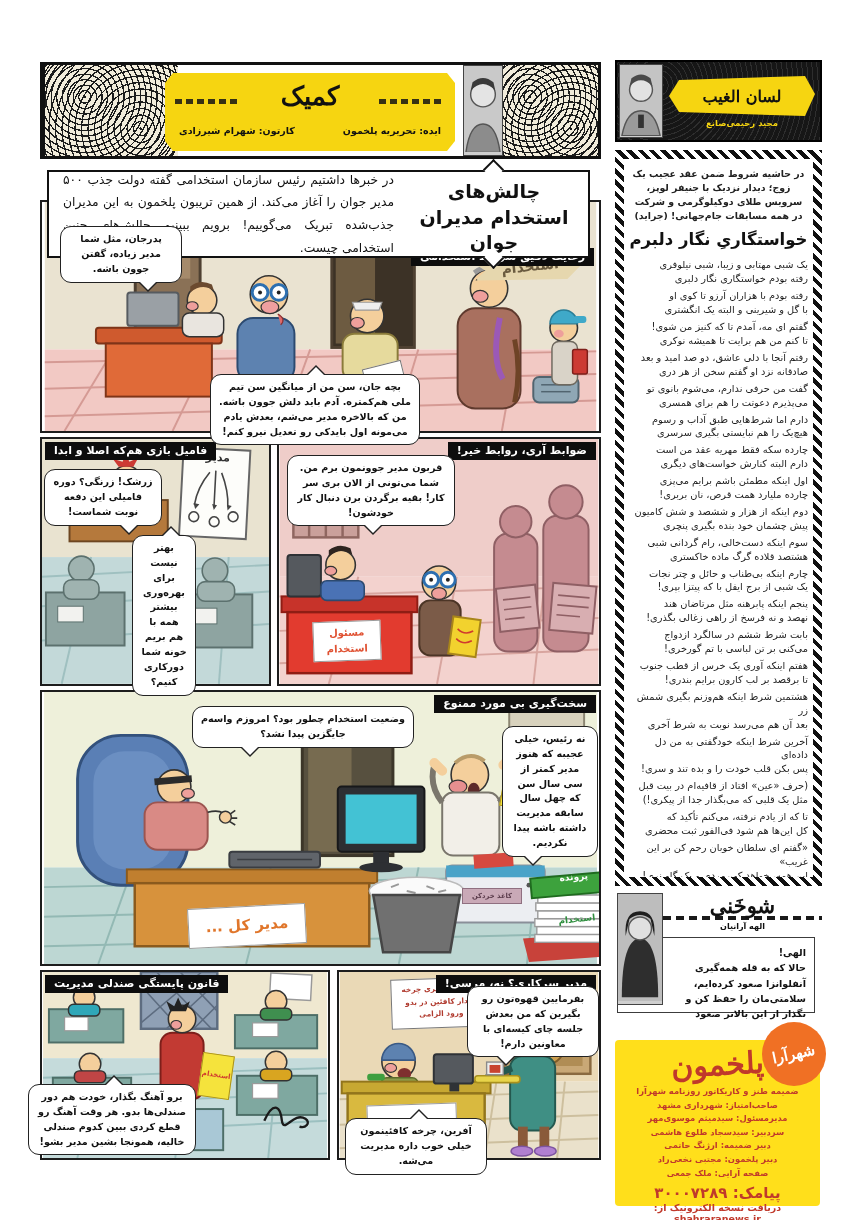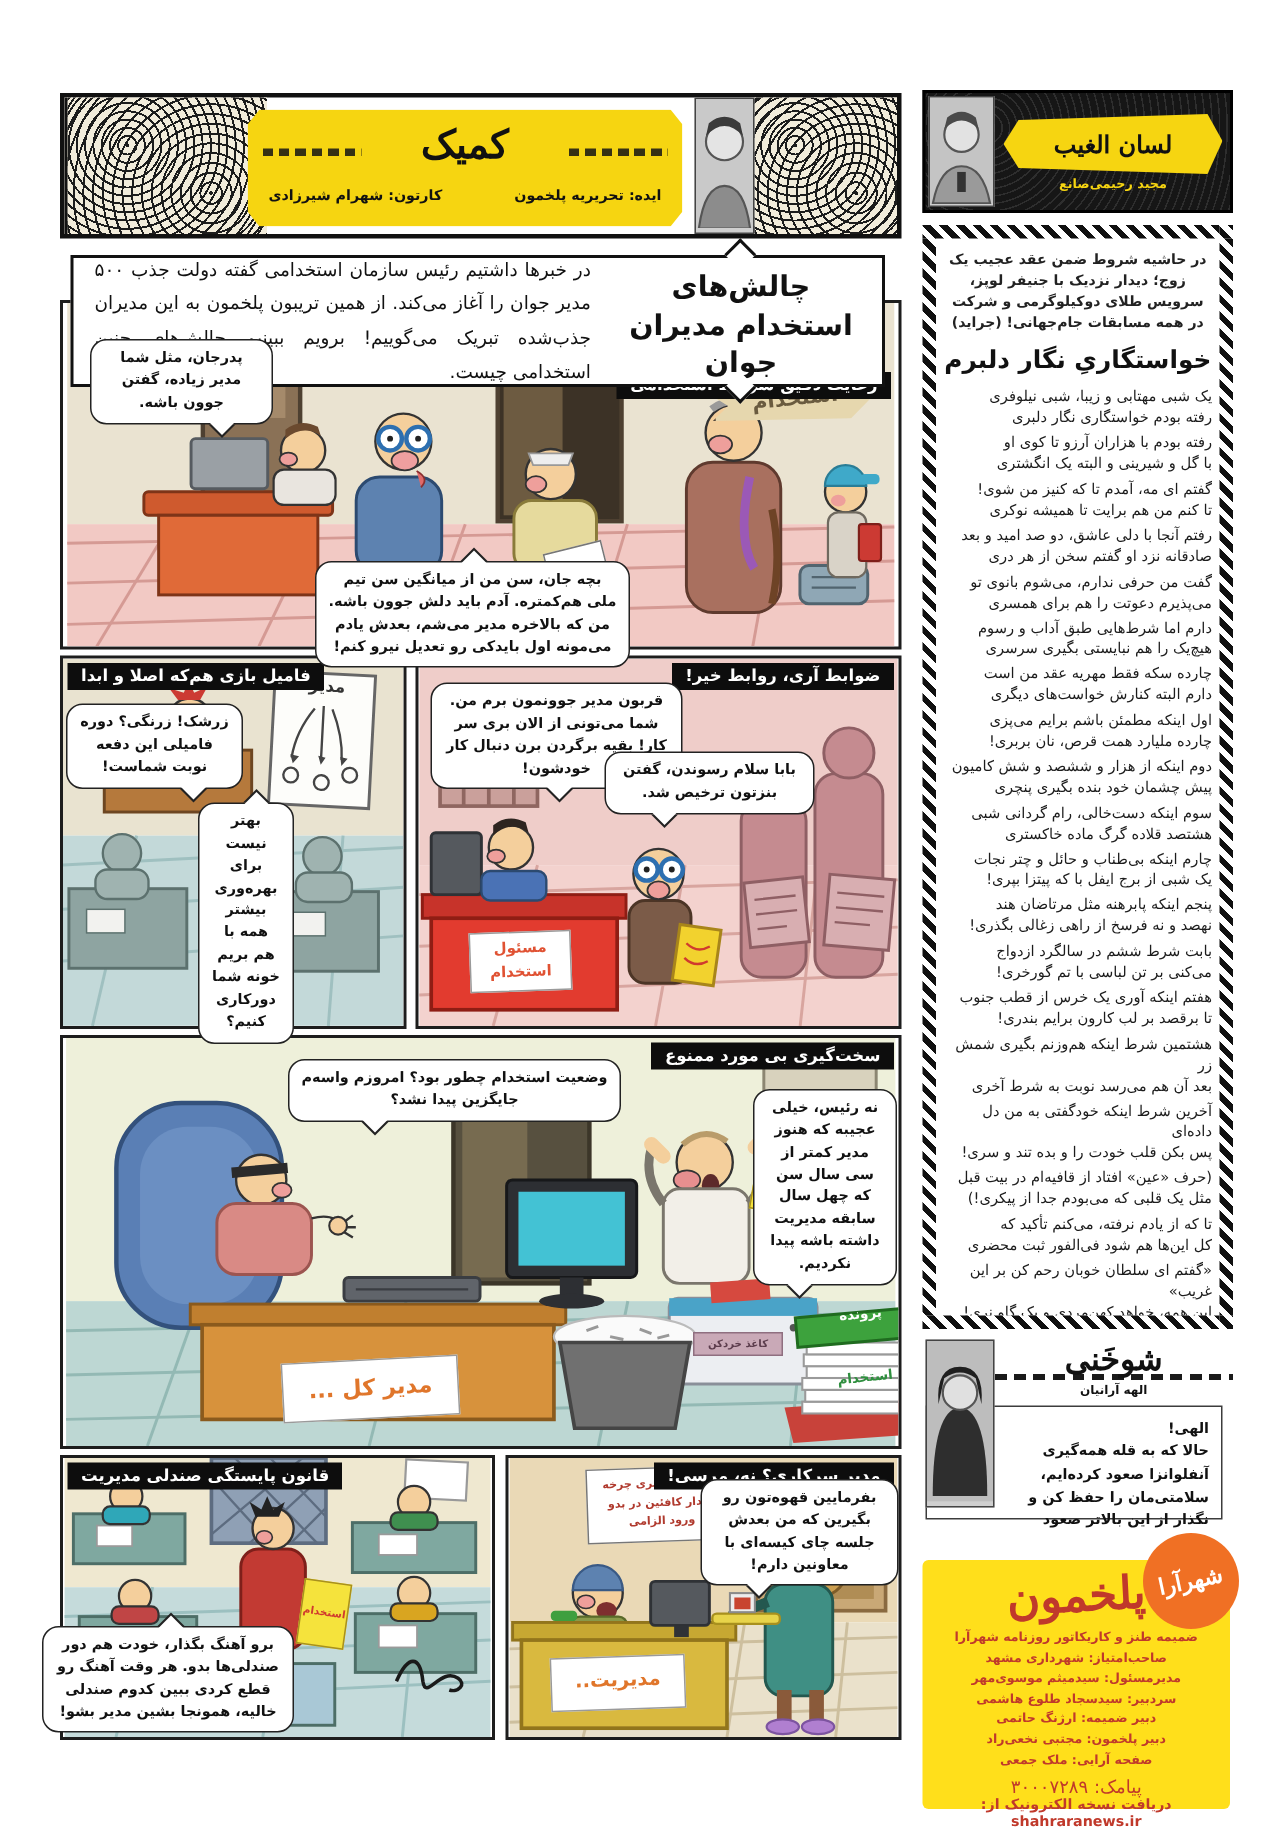--- a/index.html
+++ b/index.html
@@ -98,21 +98,21 @@
     background:#fff;padding:7px 8px 6px 50px;font-size:9.6px;font-weight:bold;line-height:1.6;z-index:1}
   .photo-author{left:617px;top:893px;width:46px;height:112px;z-index:2}
 
   
   .pal-box{position:absolute;left:615px;top:1040px;width:205px;height:166px;background:#ffdf1b;
     border-radius:4px;padding-top:8px;text-align:center}
   .pal-logo{font-size:30px;font-weight:bold;color:#c0392b;transform:rotate(-3deg);
     font-family:"DejaVu Serif","Liberation Serif",serif;line-height:1.1}
   .pal-lines{margin-top:4px}
   .pal-lines div{font-size:8.4px;font-weight:bold;color:#c0392b;line-height:1.62}
-  .pal-sms{font-size:12px;font-weight:normal;color:#c0392b;margin-top:4px}
+  .pal-sms{font-size:15px;font-weight:bold;color:#c0392b;margin-top:4px}
   .pal-web{font-size:9.5px;font-weight:bold;color:#c0392b}
   .brand-circle{position:absolute;left:762px;top:1022px;width:64px;height:64px;border-radius:50%;
     background:#f07024;display:flex;align-items:center;justify-content:center;z-index:3}
   .brand-circle span{color:#fff;font-weight:bold;font-size:15px;transform:rotate(-12deg);
     font-family:"DejaVu Serif","Liberation Serif",serif}
 </style>
 </head>
 <body>
 
 <div class="page">
@@ -346,21 +346,20 @@
               <rect x="174" y="182" width="28" height="38" fill="#f2d22e" stroke="#a8851a" stroke-width="2"></rect>
             <path d="M180 194 q8 6 16 0 M180 204 q8 6 16 0" fill="none" stroke="#d03a2e" stroke-width="1.6"></path>
             </g>
         </g>
       </svg>
       <div class="sign" style="left:34px;top:182px;width:68px;height:40px;color:#e05233;font-size:10px;line-height:1.6;
                   transform:rotate(-2deg);padding-top:3px">مسئول استخدام</div>
     </div>
     <div class="cap" style="top:3px;right:3px">ضوابط آری، روابط خیر!</div>
     <div class="bub tail-bc" style="left:8px;top:16px;width:168px">قربون مدیر جوونمون برم من. شما می‌تونی از الان بری سر کار! بقیه برگردن برن دنبال کار خودشون!</div>
-    <div class="bub tail-bl" style="left:124px;top:62px;width:140px">بابا سلام رسوندن، گفتن بنزتون ترخیص شد.</div>
   </div>
 
   <div class="panel p4">
     <div class="scene">
       <svg viewBox="0 0 561 276">
         <rect width="561" height="178" fill="#eef0da"></rect>
         <rect y="178" width="561" height="98" fill="#bdd7d3"></rect>
         <g stroke="#93b9b4" stroke-width="2">
           <line x1="0" y1="198" x2="561" y2="186"></line>
             <line x1="0" y1="228" x2="561" y2="214"></line>
@@ -561,20 +560,21 @@
           <rect x="153" y="95" width="11" height="8" fill="#c84430"></rect>
         </g>
       </svg>
       <div class="sign" style="left:52px;top:6px;width:100px;height:50px;border-color:#777;color:#b03a2e;
                   font-size:7.4px;line-height:1.7;transform:rotate(-2deg);padding:4px 5px">مدیریت راهبری چرخه پایدار کافئین در بدو ورود الزامی</div>
       <div class="sign" style="left:28px;top:132px;width:90px;height:36px;color:#e0762b;font-size:13px;line-height:32px;
                   transform:rotate(-2deg)">مدیریت..</div>
     </div>
     <div class="cap" style="top:3px;right:3px">مدیر سرکاری؟ نه، مرسی!</div>
     <div class="bub tail-bl" style="left:128px;top:14px;width:132px">بفرمایین قهوه‌تون رو بگیرین که من بعدش جلسه چای کیسه‌ای با معاونین دارم!</div>
+    <div class="bub tail-t" style="left:6px;top:146px;width:142px">آفرین، چرخه کافئینمون خیلی خوب داره مدیریت می‌شه.</div>
   </div>
 
   <div class="lisan-header">
     <div class="photo-box photo-columnist">
       <svg viewBox="0 0 44 74">
         <rect width="44" height="74" fill="#c4c4c4"></rect>
         <circle cx="22" cy="26" r="12" fill="#e2e2e2" stroke="#555" stroke-width="1.5"></circle>
         <path d="M10 22 q12 -12 24 0 l-2 -8 q-10 -8 -20 0 z" fill="#4a4a4a"></path>
         <path d="M2 74 q5 -26 20 -26 q15 0 20 26 z" fill="#9a9a9a" stroke="#555" stroke-width="1.5"></path>
         <rect x="19" y="52" width="6" height="14" fill="#333"></rect>
@@ -666,21 +666,21 @@
           <div>بعد آن هم می‌رسد نوبت به شرط آخری</div>
         </div>
 
         <div class="couplet">
           <div>آخرین شرط اینکه خودگفتی به من دل داده‌ای</div>
           <div>پس بکن قلب خودت را و بده تند و سری!</div>
         </div>
 
         <div class="couplet">
           <div>(حرف «عین» افتاد از قافیه‌ام در بیت قبل</div>
-          <div>مثل یک قلبی که می‌بودم جدا از پیکری!)</div>
+          <div>مثل یک قلبی که می‌بگذار جدا از پیکری!)</div>
         </div>
 
         <div class="couplet">
           <div>تا که از یادم نرفته، می‌کنم تأکید که</div>
           <div>کل این‌ها هم شود فی‌الفور ثبت محضری</div>
         </div>
 
         <div class="couplet">
           <div>«گفتم ای سلطان خوبان رحم کن بر این غریب»</div>
           <div>این همه، خواهد کهن‌مردی و یک گاو نری!</div>

